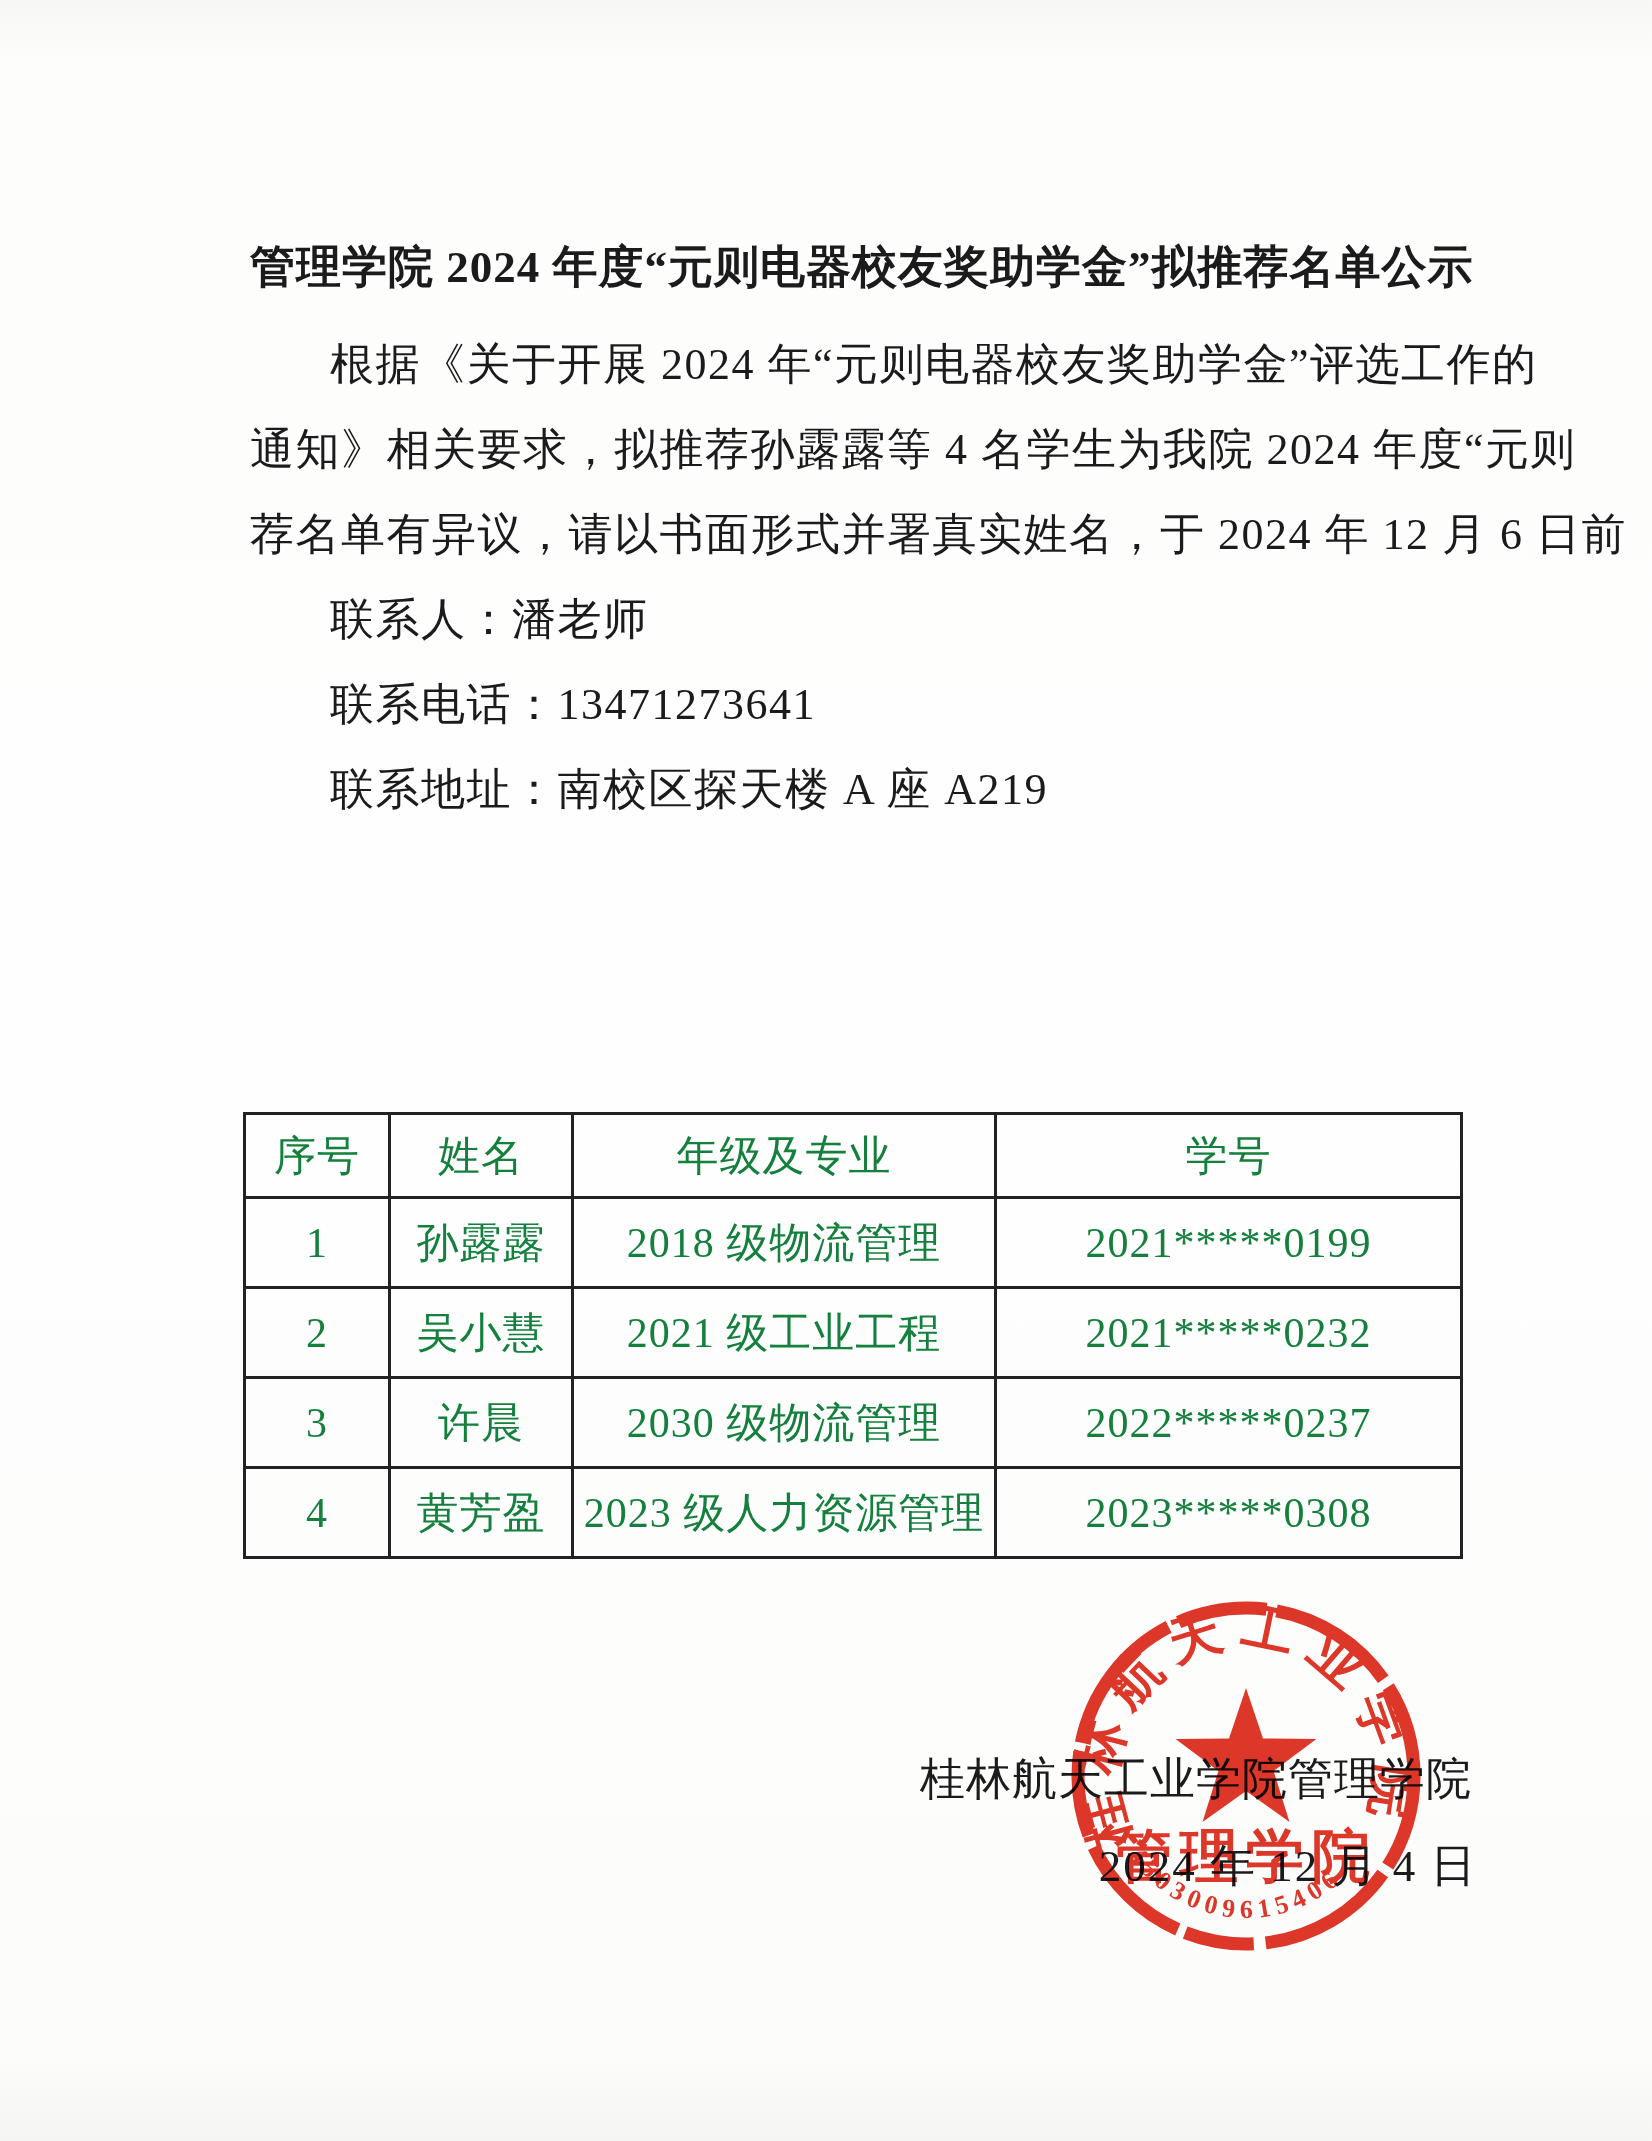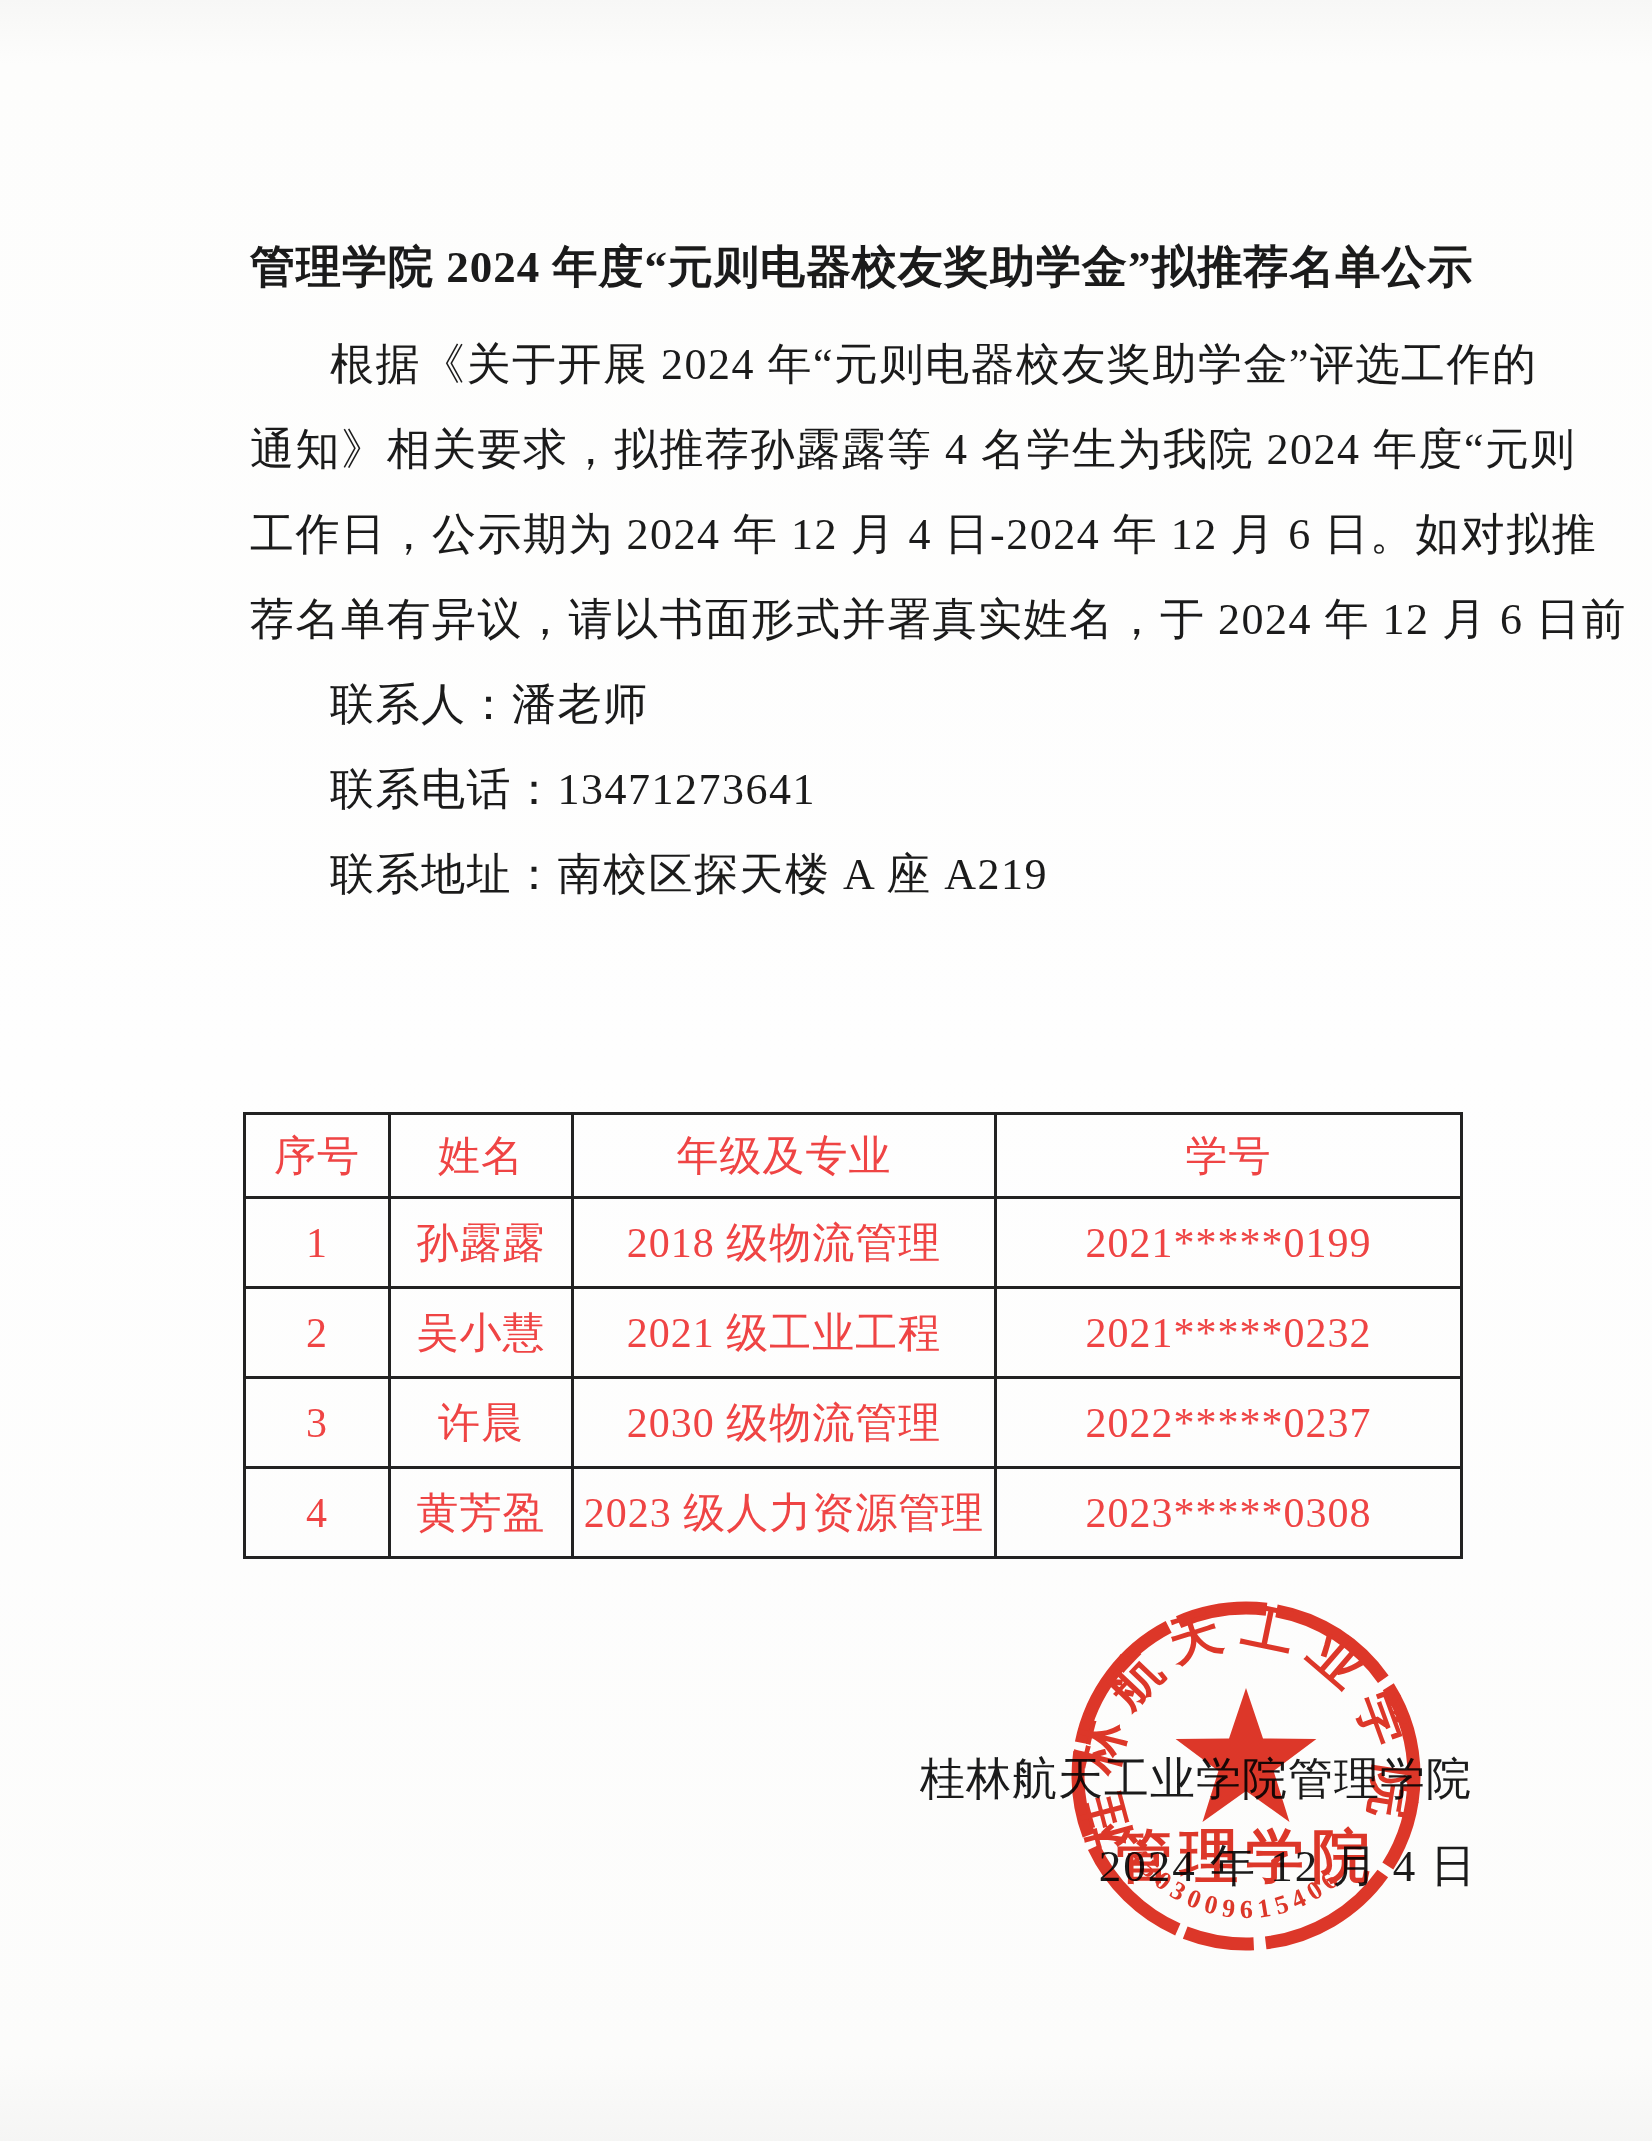--- a/index.html
+++ b/index.html
@@ -25,21 +25,21 @@
     white-space:nowrap;
   }
   .indent{padding-left:80px;}
   .contact-line{
     font-size:44px;line-height:85px;letter-spacing:1.5px;
     padding-left:80px;white-space:nowrap;
   }
   table.roster{
     position:absolute;left:243px;top:1112px;width:1217px;
     border-collapse:collapse;table-layout:fixed;
-    font-size:42px;color:#ef4444;
+    font-size:42px;color:#15803d;
   }
   table.roster th,table.roster td{
     border:3px solid #222;
     text-align:center;vertical-align:middle;
     font-weight:normal;padding:0;
     letter-spacing:1px;white-space:nowrap;
     overflow:hidden;
   }
   tr.hdr{height:84px;}
   tr.row{height:90px;}
@@ -62,21 +62,20 @@
 </head>
 <body>
 
 <div class="page">
 
   <div class="content">
     <h1 class="doc-title">管理学院 2024 年度“元则电器校友奖助学金”拟推荐名单公示</h1>
 
     <div class="para-line indent">根据《关于开展 2024 年“元则电器校友奖助学金”评选工作的</div>
     <div class="para-line">通知》相关要求，拟推荐孙露露等 4 名学生为我院 2024 年度“元则</div>
-    <div class="para-line">工作日，公示期为 2024 年 12 月 4 日-2024 年 12 月 6 日。如对拟推</div>
     <div class="para-line">荐名单有异议，请以书面形式并署真实姓名，于 2024 年 12 月 6 日前</div>
 
     <div class="contact-line">
       <span>联系人：</span><span>潘老师</span>
     </div>
     <div class="contact-line">
       <span>联系电话：</span><span>13471273641</span>
     </div>
     <div class="contact-line">
       <span>联系地址：</span><span>南校区探天楼 A 座 A219</span>

